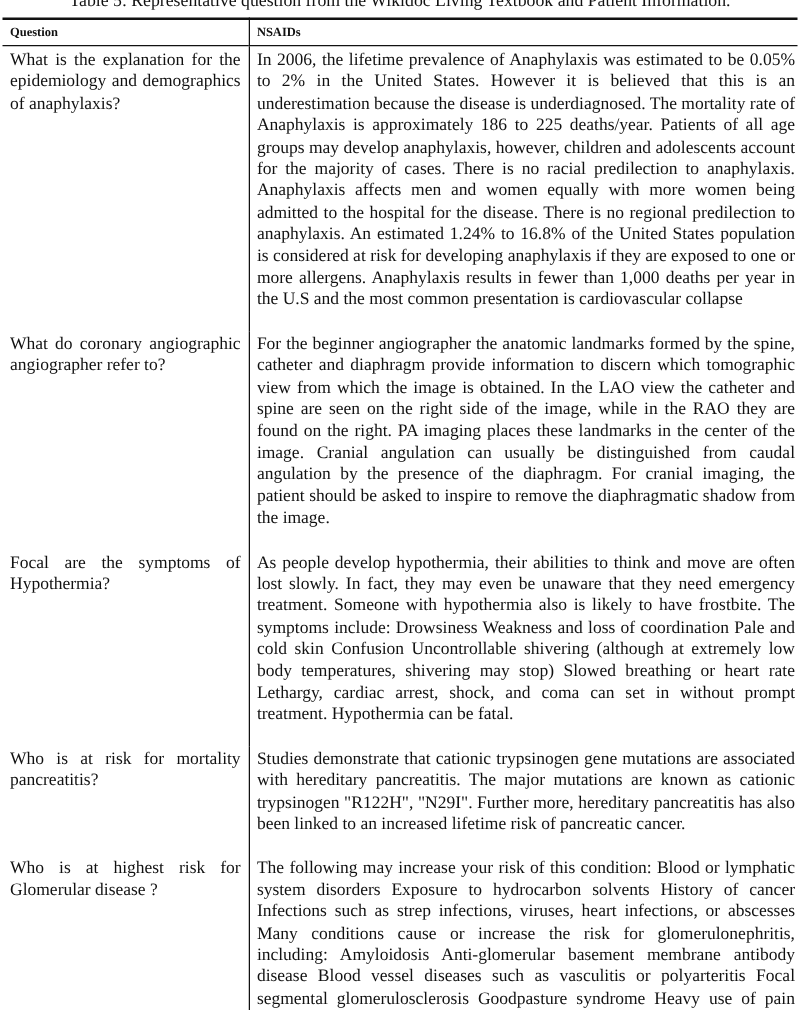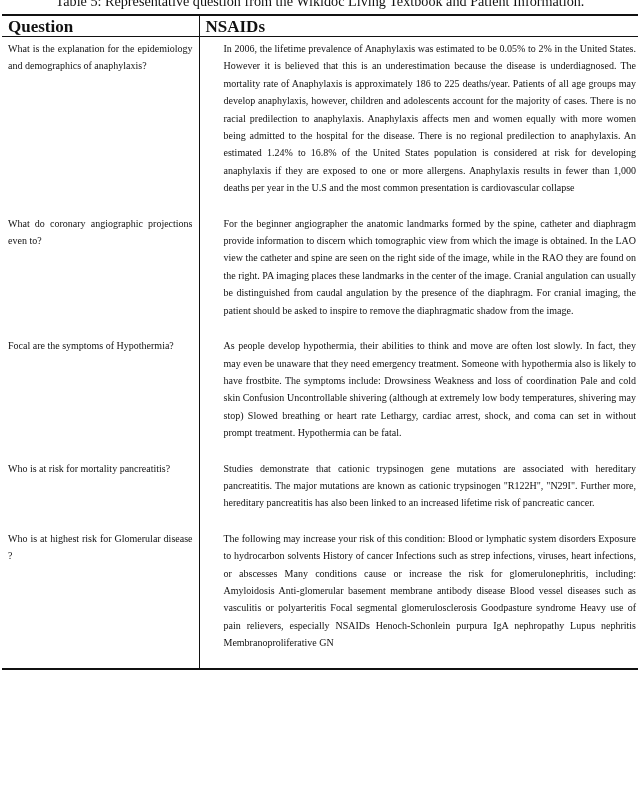--- a/index.html
+++ b/index.html
@@ -13,31 +13,31 @@
       text-align: center; font-size: 14.2px; line-height: 18px;
       white-space: nowrap;
     }
     .table-wrap { position: absolute; left: 2px; top: 14px; width: 636px; }
     table { border-collapse: collapse; width: 636px; table-layout: fixed; }
     col.qcol { width: 197px; }
     col.acol { width: 439px; }
     thead tr { border-top: 2px solid #111; border-bottom: 1.5px solid #111; }
     tbody { border-bottom: 2px solid #111; }
     th {
-      text-align: left; font-weight: bold; font-size: 17px;
+      text-align: left; font-weight: bold; font-size: 10px;
       padding: 2px 6px 1px 6px; line-height: 17px;
     }
     td {
-      vertical-align: top; font-size: 10px; line-height: 17.4px;
+      vertical-align: top; font-size: 14px; line-height: 17.4px;
       padding: 2px 6px 0 6px;
       text-align: justify; hyphens: auto;
     }
     th.q, td.q { border-right: 1.5px solid #111; }
     td.q { padding-left: 6px; padding-right: 6px; }
-    td.a { padding-left: 24px; padding-right: 2px; }
+    td.a { padding-left: 6px; padding-right: 2px; }
     tr.row td { padding-bottom: 16px; }
     tr.row.first td { padding-top: 3px; }
   </style>
 </head>
 <body>
 
 <div class="caption">Table 5: Representative question from the Wikidoc Living Textbook and Patient Information.</div>
 
 <div class="table-wrap">
   <table lang="en">
@@ -50,21 +50,21 @@
         <th class="q">Question</th>
         <th class="a">NSAIDs</th>
       </tr>
     </thead>
     <tbody>
       <tr class="row first">
         <td class="q">What is the explanation for the epidemiology and demographics of anaphylaxis?</td>
         <td class="a">In 2006, the lifetime prevalence of Anaphylaxis was estimated to be 0.05% to 2% in the United States.  However it is believed that this is an underestimation because the disease is underdiagnosed. The mortality rate of Anaphylaxis is approximately 186 to 225 deaths/year.  Patients of all age groups may develop anaphylaxis, however, children and adolescents account for the majority of cases.  There is no racial predilection to anaphylaxis.  Anaphylaxis affects men and women equally with more women being admitted to the hospital for the disease.  There is no regional predilection to anaphylaxis.  An estimated 1.24% to 16.8% of the United States population is considered at risk for developing anaphylaxis if they are exposed to one or more allergens.  Anaphylaxis results in fewer than 1,000 deaths per year in the U.S and the most common presentation is cardiovascular collapse</td>
       </tr>
       <tr class="row">
-        <td class="q">What do coronary angiographic projections even to?</td>
+        <td class="q">What do coronary angiographic angiographer refer to?</td>
         <td class="a">For the beginner angiographer the anatomic landmarks formed by the spine, catheter and diaphragm provide information to discern which tomographic view from which the image is obtained.  In the LAO view the catheter and spine are seen on the right side of the image, while in the RAO they are found on the right.  PA imaging places these landmarks in the center of the image. Cranial angulation can usually be distinguished from caudal angulation by the presence of the diaphragm. For cranial imaging, the patient should be asked to inspire to remove the diaphragmatic shadow from the image.</td>
       </tr>
       <tr class="row">
         <td class="q">Focal are the symptoms of Hypothermia?</td>
         <td class="a">As people develop hypothermia, their abilities to think and move are often lost slowly. In fact, they may even be unaware that they need emergency treatment. Someone with hypothermia also is likely to have frostbite.  The symptoms include:  Drowsiness Weakness and loss of coordination Pale and cold skin Confusion Uncontrollable shivering (although at extremely low body temperatures, shivering may stop) Slowed breathing or heart rate Lethargy, cardiac arrest, shock, and coma can set in without prompt treatment. Hypothermia can be fatal.</td>
       </tr>
       <tr class="row">
         <td class="q">Who is at risk for mortality pancreatitis?</td>
         <td class="a">Studies demonstrate that cationic trypsinogen gene mutations are associated with hereditary pancreatitis.  The major mutations are known as cationic trypsinogen "R122H", "N29I".  Further more, hereditary pancreatitis has also been linked to an increased lifetime risk of pancreatic cancer.</td>
       </tr>

